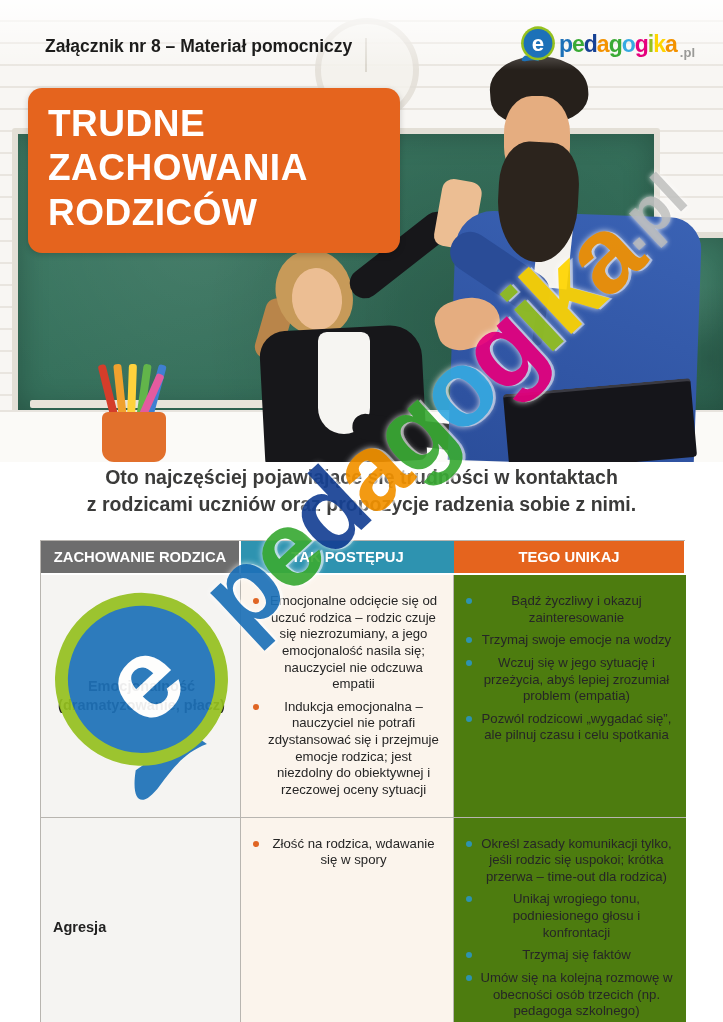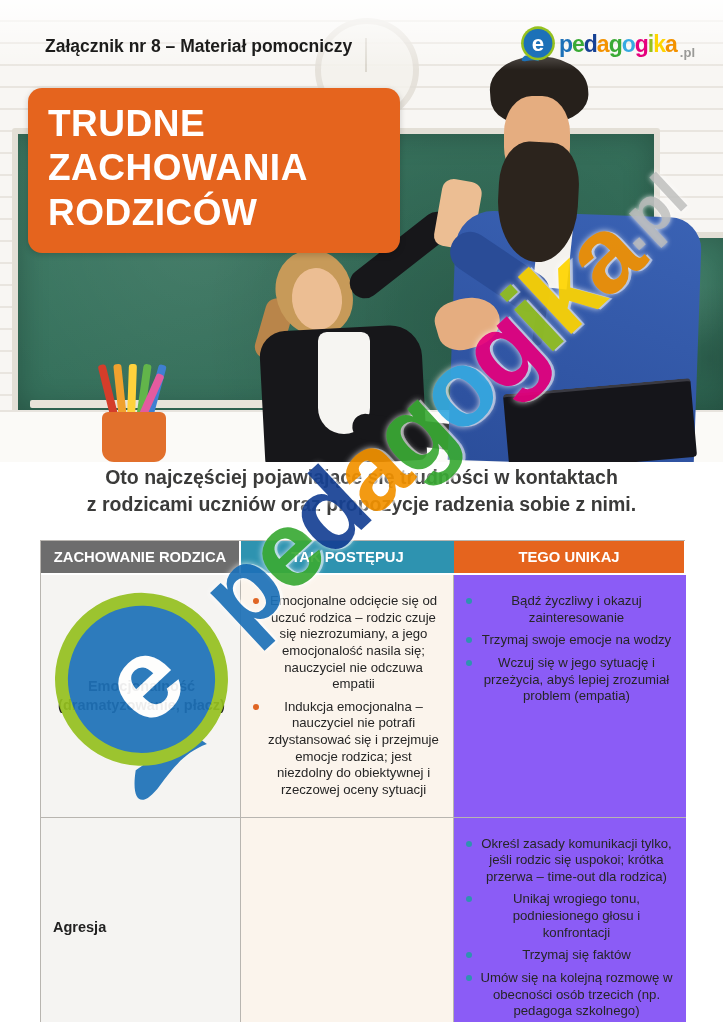--- a/index.html
+++ b/index.html
@@ -80,21 +80,21 @@
   .tbl *{box-sizing:border-box;text-align:center;}
   .th{color:#fff;font-weight:bold;font-size:14.8px;display:flex;align-items:center;justify-content:center;
       border-bottom:2px solid #fff;}
   .th-behavior{background:#6D6D6D;border-right:2px solid #fff;}
   .th-avoid{background:#E5641E;border-right:2px solid #fff;}
   .th-do{background:#2E93B0;}
   .td{padding:8px 10px;}
   .td-behavior{background:#f5f4f2;border-right:1px solid #b8b5b0;display:flex;align-items:center;
       font-weight:bold;font-size:14.5px;color:#222;line-height:1.3;padding-left:12px;}
   .td-avoid{background:#fbf4ec;border-right:1px solid #b8b5b0;}
-  .td-do{background:#8b5cf6;}
+  .td-do{background:#4d7c0f;}
   .rb{border-bottom:1px solid #b8b5b0;}
   .tbl ul{margin:0;padding:4px 2px 4px 2px;list-style:none;}
   .tbl li{position:relative;padding-left:13px;margin:6px 0;font-size:13.2px;line-height:1.26;color:#262626;}
   .tbl li::before{content:"";position:absolute;left:0;top:5px;width:6px;height:6px;border-radius:50%;}
   .td-avoid li::before{background:#E06524;}
   .td-do li::before{background:#2E93B0;}
 
   
   .footer-bar{left:40px;top:1006px;width:645px;height:13px;background:#2E93B0;}
 
@@ -181,26 +181,28 @@
     <ul>
       <li>Emocjonalne odcięcie się od uczuć rodzica – rodzic czuje się niezrozumiany, a jego emocjonalość nasila się; nauczyciel nie odczuwa empatii</li>
       <li>Indukcja emocjonalna – nauczyciel nie potrafi zdystansować się i przejmuje emocje rodzica; jest niezdolny do obiektywnej i rzeczowej oceny sytuacji</li>
     </ul>
   </div>
   <div class="td td-do rb">
     <ul>
       <li>Bądź życzliwy i okazuj zainteresowanie</li>
       <li>Trzymaj swoje emocje na wodzy</li>
       <li>Wczuj się w jego sytuację i przeżycia, abyś lepiej zrozumiał problem (empatia)</li>
+      <li>Pozwól rodzicowi „wygadać się”, ale pilnuj czasu i celu spotkania</li>
     </ul>
   </div>
 
   <div class="td td-behavior">Agresja</div>
   <div class="td td-avoid">
     <ul>
+      <li>Złość na rodzica, wdawanie się w spory</li>
     </ul>
   </div>
   <div class="td td-do">
     <ul>
       <li>Określ zasady komunikacji tylko, jeśli rodzic się uspokoi; krótka przerwa – time-out dla rodzica)</li>
       <li>Unikaj wrogiego tonu, podniesionego głosu i konfrontacji</li>
       <li>Trzymaj się faktów</li>
       <li>Umów się na kolejną rozmowę w obecności osób trzecich (np. pedagoga szkolnego)</li>
     </ul>
   </div>

